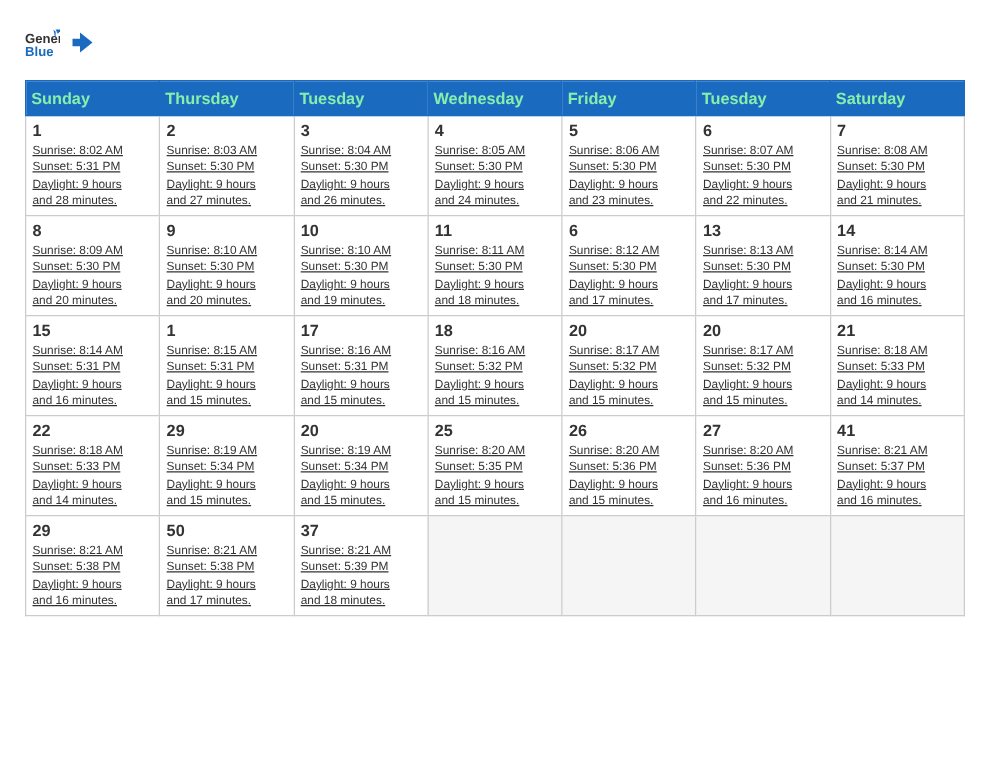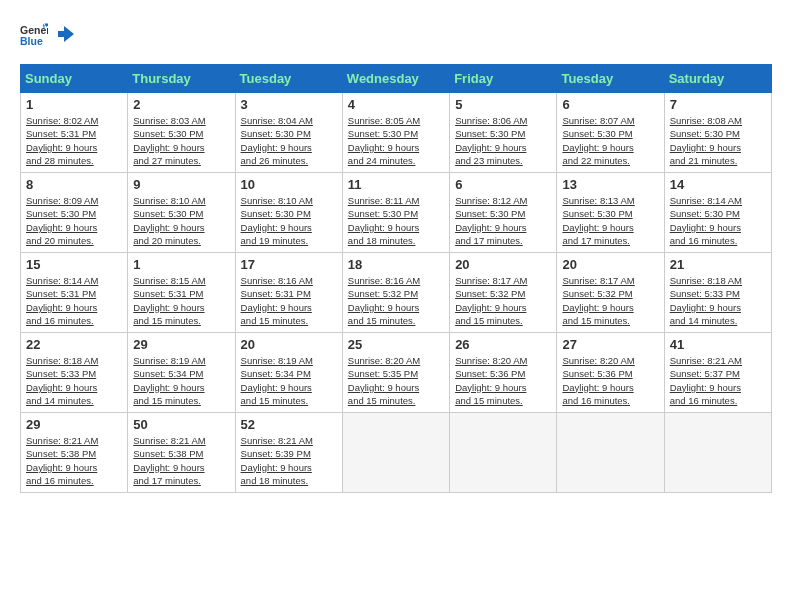--- a/index.html
+++ b/index.html
@@ -235,21 +235,21 @@
       <tr>
         <td>
           <span class="day-num">29</span>
           <div class="cell-text">Sunrise: 8:21 AM<br>Sunset: 5:38 PM<br>Daylight: 9 hours<br>and 16 minutes.</div>
         </td>
         <td>
           <span class="day-num">50</span>
           <div class="cell-text">Sunrise: 8:21 AM<br>Sunset: 5:38 PM<br>Daylight: 9 hours<br>and 17 minutes.</div>
         </td>
         <td>
-          <span class="day-num">52</span>
+          <span class="day-num">37</span>
           <div class="cell-text">Sunrise: 8:21 AM<br>Sunset: 5:39 PM<br>Daylight: 9 hours<br>and 18 minutes.</div>
         </td>
         <td class="empty"></td>
         <td class="empty"></td>
         <td class="empty"></td>
         <td class="empty"></td>
       </tr>
     </tbody>
 </table>
 

